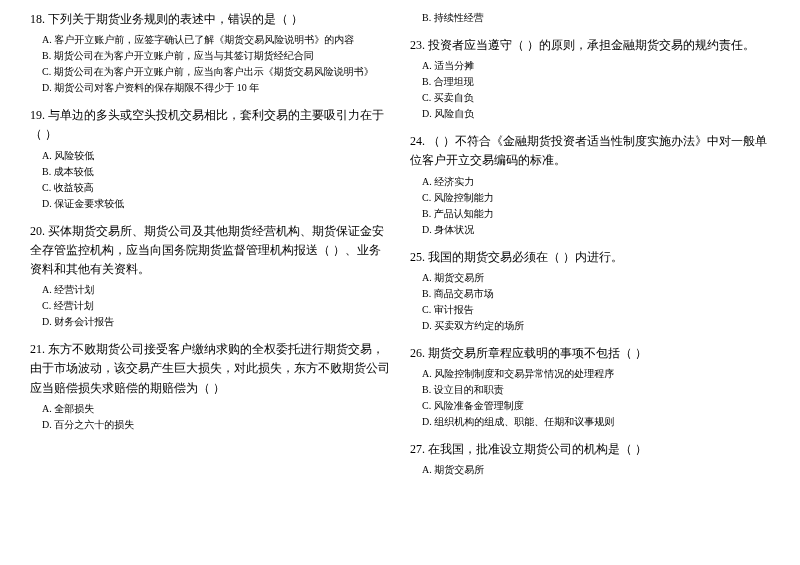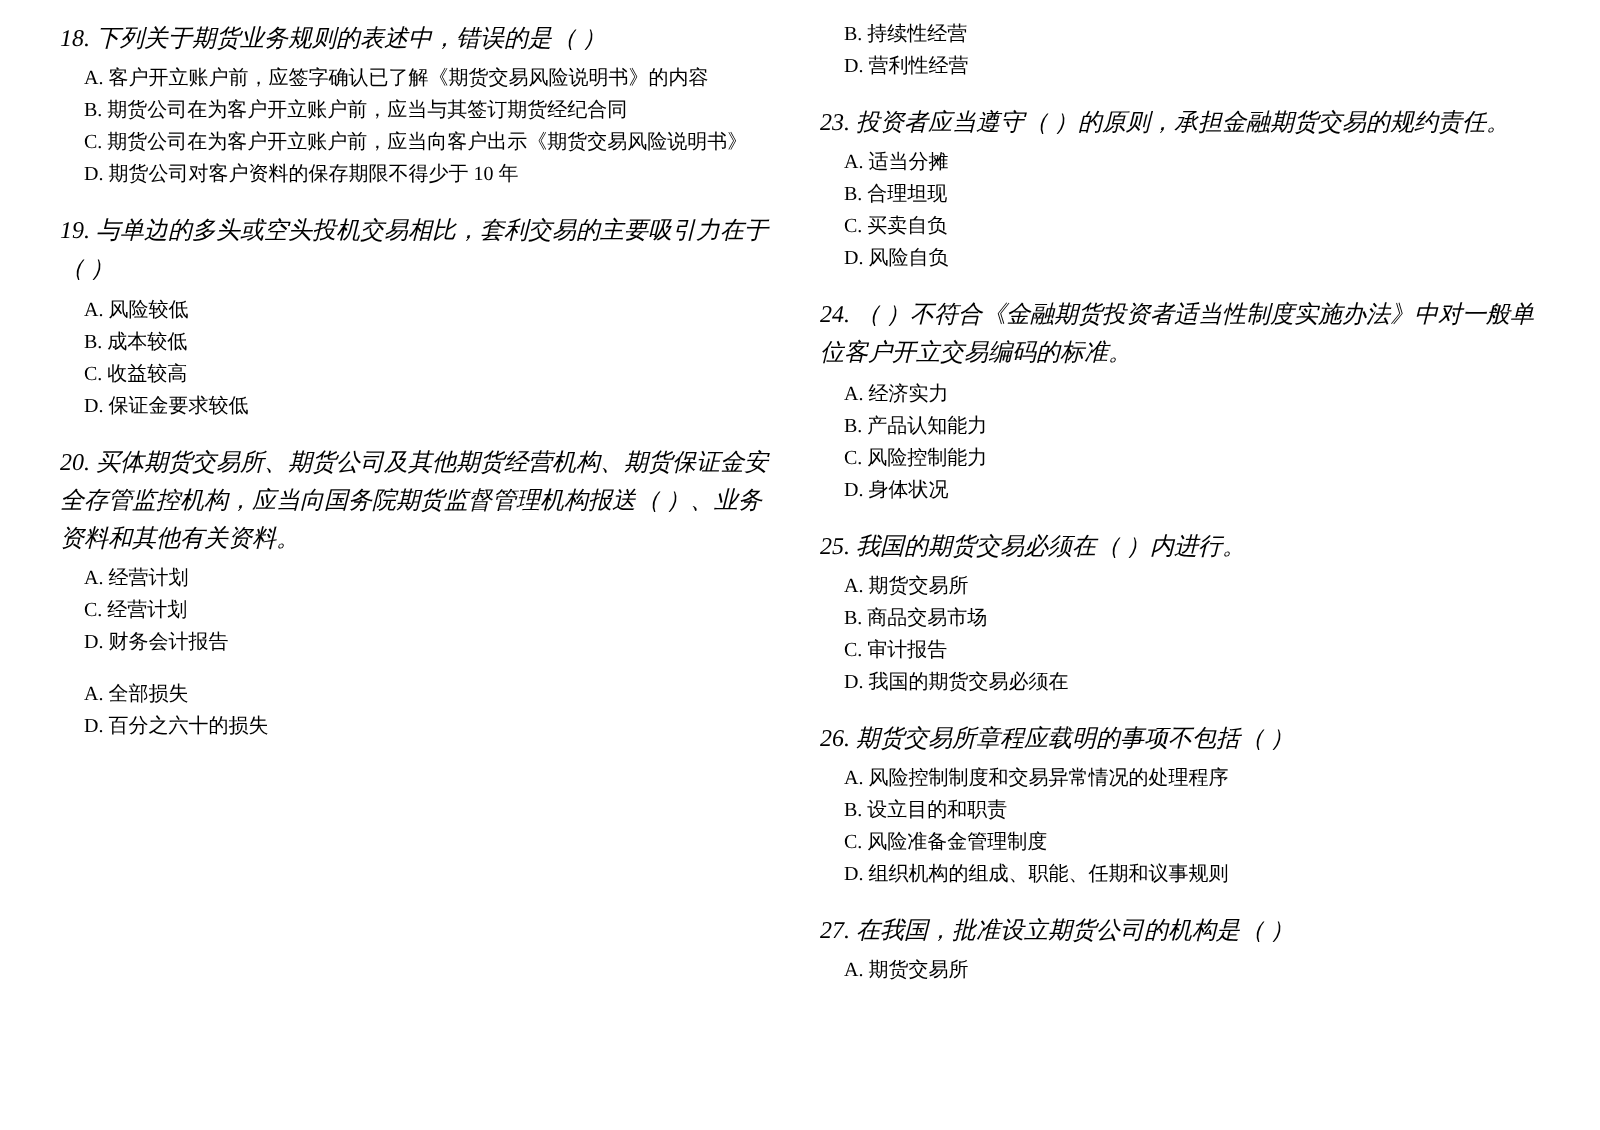--- a/index.html
+++ b/index.html
@@ -26,21 +26,20 @@
     .col {
       flex: 1;
     }
     .question-block {
       margin-bottom: 10px;
     }
     .question-title {
       font-size: 12px;
       line-height: 1.6;
       margin-bottom: 3px;
-      font-style: italic;
     }
     .option {
       font-size: 10px;
       line-height: 1.6;
       padding-left: 12px;
     }
   </style>
 </head>
 <body>
 
@@ -66,55 +65,55 @@
       </div>
 
       <div class="question-block">
         <div class="question-title">20. 买体期货交易所、期货公司及其他期货经营机构、期货保证金安全存管监控机构，应当向国务院期货监督管理机构报送（    ）、业务资料和其他有关资料。</div>
         <div class="option">A. 经营计划</div>
         <div class="option">C. 经营计划</div>
         <div class="option">D. 财务会计报告</div>
       </div>
 
       <div class="question-block">
+        <div class="question-title">21. 东方不败期货公司接受客户缴纳求购的全权委托进行期货交易，由于市场波动，该交易产生巨大损失，对此损失，东方不败期货公司应当赔偿损失求赔偿的期赔偿为（    ）</div>
         <div class="option">A. 全部损失</div>
         <div class="option">D. 百分之六十的损失</div>
       </div>
 
     </div>
 
     <div class="col">
 
       <div class="question-block">
         <div class="option">B. 持续性经营</div>
-        <div class="option">D. 营利性经营</div>
       </div>
 
       <div class="question-block">
         <div class="question-title">23. 投资者应当遵守（    ）的原则，承担金融期货交易的规约责任。</div>
         <div class="option">A. 适当分摊</div>
         <div class="option">B. 合理坦现</div>
         <div class="option">C. 买卖自负</div>
         <div class="option">D. 风险自负</div>
       </div>
 
       <div class="question-block">
         <div class="question-title">24. （    ）不符合《金融期货投资者适当性制度实施办法》中对一般单位客户开立交易编码的标准。</div>
         <div class="option">A. 经济实力</div>
+        <div class="option">C. 风险控制能力</div>
         <div class="option">B. 产品认知能力</div>
-        <div class="option">C. 风险控制能力</div>
         <div class="option">D. 身体状况</div>
       </div>
 
       <div class="question-block">
         <div class="question-title">25. 我国的期货交易必须在（    ）内进行。</div>
         <div class="option">A. 期货交易所</div>
         <div class="option">B. 商品交易市场</div>
         <div class="option">C. 审计报告</div>
-        <div class="option">D. 我国的期货交易必须在</div>
+        <div class="option">D. 买卖双方约定的场所</div>
       </div>
 
       <div class="question-block">
         <div class="question-title">26. 期货交易所章程应载明的事项不包括（    ）</div>
         <div class="option">A. 风险控制制度和交易异常情况的处理程序</div>
         <div class="option">B. 设立目的和职责</div>
         <div class="option">C. 风险准备金管理制度</div>
         <div class="option">D. 组织机构的组成、职能、任期和议事规则</div>
       </div>
 

